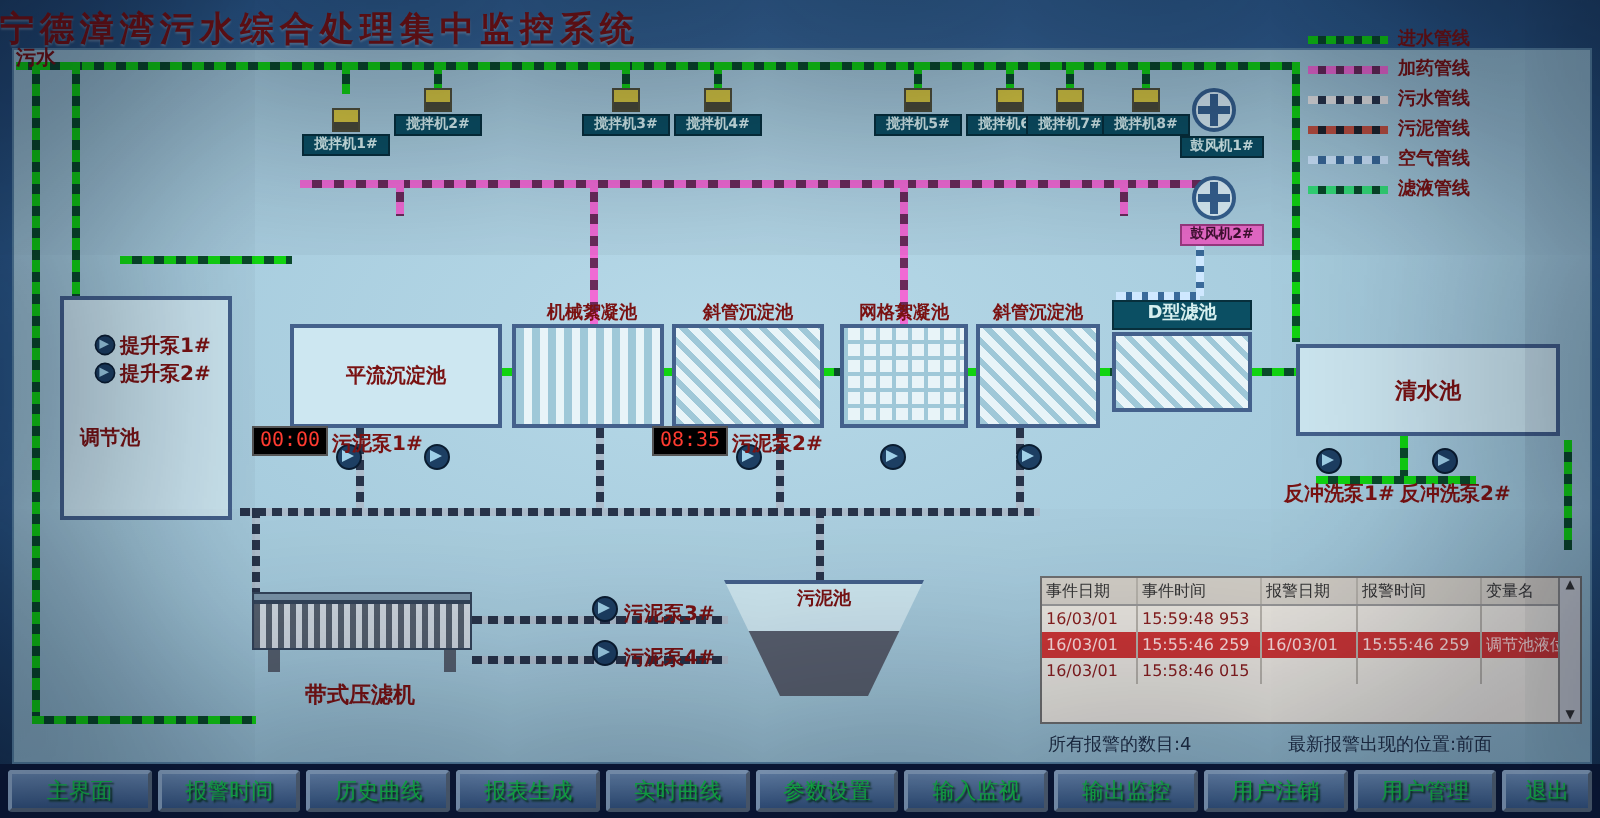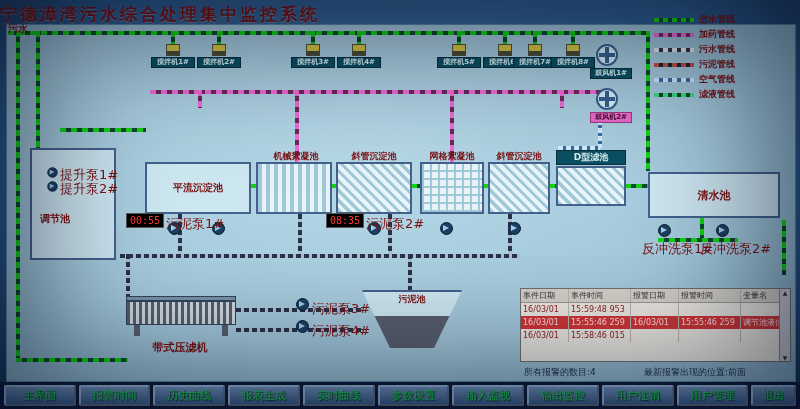--- a/index.html
+++ b/index.html
@@ -48,21 +48,21 @@
   .mixicon{width:12px;height:10px;background:linear-gradient(180deg,#d8c840 0 60%,#4a4a38 60%);border:1px solid #50503a;margin-bottom:1px;}
   .tag{background:#0b4f63;color:#d6efef;border:1px solid #072f3c;font-size:7px;line-height:9px;font-weight:bold;text-align:center;width:100%;white-space:nowrap;}
   .tag-pink{background:#e86ac8;color:#401030;border-color:#9a3a80;}
   .fan{position:absolute;width:18px;height:18px;border-radius:50%;z-index:4;border:2px solid #35608e;
     background:radial-gradient(circle at center,#e8d050 0 3px,#d8ecf4 3px);}
   .fan::before{content:"";position:absolute;left:7px;top:1px;width:4px;height:16px;background:#35608e;}
   .fan::after{content:"";position:absolute;left:1px;top:7px;width:16px;height:4px;background:#35608e;}
   .pump{position:absolute;width:11px;height:11px;border-radius:50%;background:#1d3f63;border:1px solid #0a1c30;z-index:4;}
   .pump::after{content:"";position:absolute;left:2px;top:2px;border-left:6px solid #9fd0e8;border-top:3px solid transparent;border-bottom:3px solid transparent;}
   .pump-sm{transform:scale(.8);}
-  .plabel{position:absolute;z-index:4;font-size:13px;font-weight:normal;color:#7a1212;white-space:nowrap;}
+  .plabel{position:absolute;z-index:4;font-size:10px;font-weight:bold;color:#7a1212;white-space:nowrap;}
   .timer{position:absolute;width:36px;height:13px;z-index:4;background:#000;color:#ff3b30;border:1px solid #555;
     font-family:"DejaVu Sans Mono",monospace;font-size:10px;line-height:13px;text-align:center;}
   
   #press{position:absolute;left:126px;top:296px;width:110px;height:42px;z-index:3;}
   #press .bar{position:absolute;left:0;top:0;width:110px;height:5px;background:#7a94a8;border:1px solid #33445a;box-sizing:border-box;}
   #press .body{position:absolute;left:0;top:5px;width:110px;height:24px;border:1px solid #33445a;box-sizing:border-box;
     background:repeating-linear-gradient(90deg,#55606e 0 3px,#cfd8e0 3px 6px);}
   #press .leg{position:absolute;top:29px;width:6px;height:11px;background:#55606e;}
   
   #sludge-tank{position:absolute;left:362px;top:290px;width:100px;height:58px;z-index:3;
@@ -178,21 +178,21 @@
   <div class="tank t-hatch" style="left:488px;top:162px;width:62px;height:52px"></div>
   <div class="tag" style="position:absolute;left:556px;top:150px;width:68px;height:13px;line-height:13px;font-size:9px;z-index:4">D型滤池</div>
   <div class="tank t-hatch" style="left:556px;top:166px;width:70px;height:40px"></div>
   <div class="tank tcenter" style="left:648px;top:172px;width:132px;height:46px;font-size:11px">清水池</div>
 
   <div class="tlabel" style="left:258px;top:150px;width:76px;text-align:center;font-size:9px">机械絮凝池</div>
   <div class="tlabel" style="left:336px;top:150px;width:76px;text-align:center;font-size:9px">斜管沉淀池</div>
   <div class="tlabel" style="left:418px;top:150px;width:68px;text-align:center;font-size:9px">网格絮凝池</div>
   <div class="tlabel" style="left:486px;top:150px;width:66px;text-align:center;font-size:9px">斜管沉淀池</div>
 
-  <div class="mixer" style="left:152px;top:44px">
+  <div class="mixer" style="left:152px;top:54px">
       <span class="mixicon"></span>
       <span class="tag">搅拌机1#</span>
     </div>
   <div class="mixer" style="left:198px;top:44px">
       <span class="mixicon"></span>
       <span class="tag">搅拌机2#</span>
     </div>
   <div class="mixer" style="left:292px;top:44px">
       <span class="mixicon"></span>
       <span class="tag">搅拌机3#</span>
@@ -227,21 +227,21 @@
   <div class="plabel" style="left:60px;top:166px">提升泵1#</div>
   <div class="pump pump-sm" style="left:46px;top:180px"></div>
   <div class="plabel" style="left:60px;top:180px">提升泵2#</div>
 
   <div class="pump" style="left:168px;top:222px"></div>
   <div class="pump" style="left:212px;top:222px"></div>
   <div class="pump" style="left:368px;top:222px"></div>
   <div class="pump" style="left:440px;top:222px"></div>
   <div class="pump" style="left:508px;top:222px"></div>
 
-  <div class="timer" style="left:126px;top:213px">00:55</div>
+  <div class="timer" style="left:126px;top:213px">00:00</div>
   <div class="plabel" style="left:166px;top:215px">污泥泵1#</div>
   <div class="timer" style="left:326px;top:213px">08:35</div>
   <div class="plabel" style="left:366px;top:215px">污泥泵2#</div>
 
   <div class="pump" style="left:296px;top:298px"></div>
   <div class="plabel" style="left:312px;top:300px">污泥泵3#</div>
   <div class="pump" style="left:296px;top:320px"></div>
   <div class="plabel" style="left:312px;top:322px">污泥泵4#</div>
 
   <div class="pump" style="left:658px;top:224px"></div>

